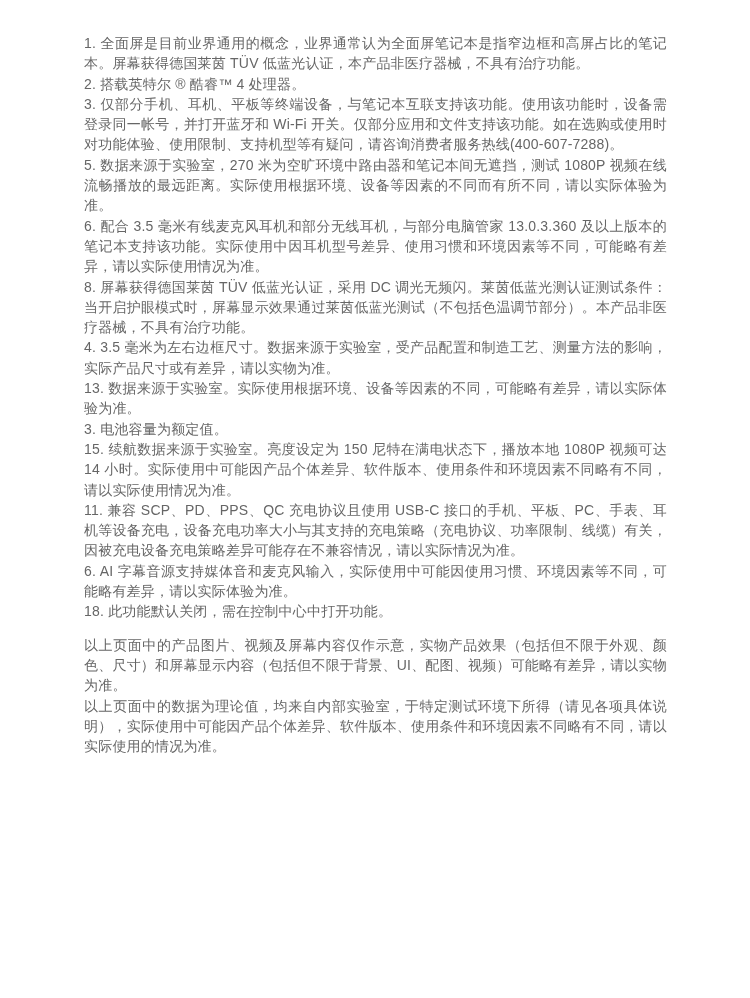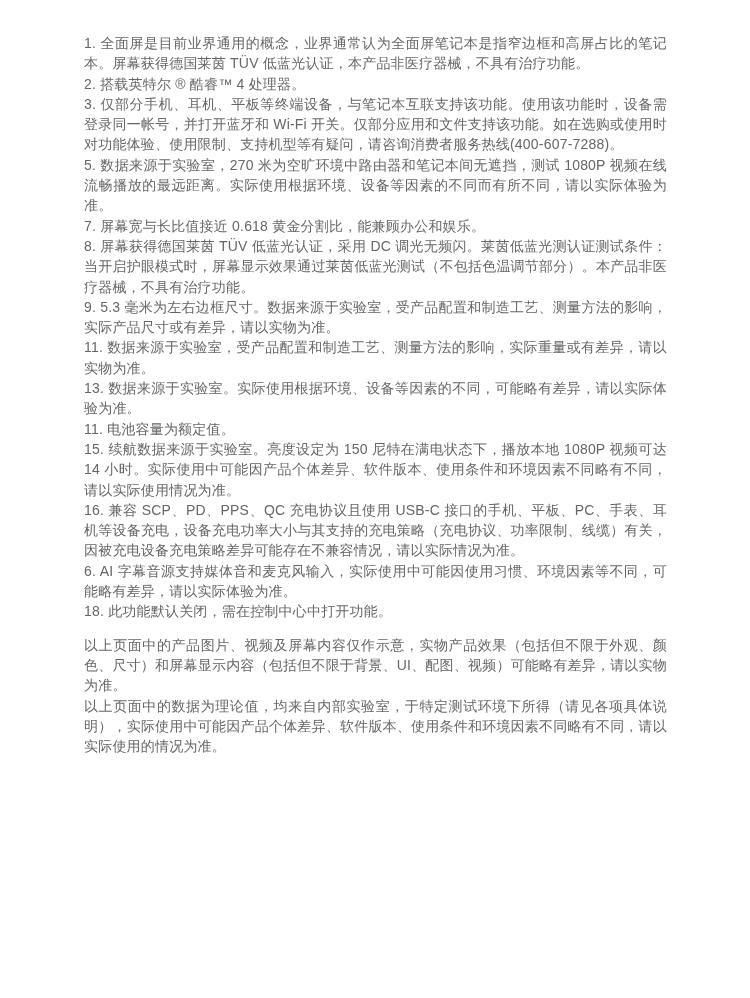--- a/index.html
+++ b/index.html
@@ -34,28 +34,27 @@
 </head>
 <body>
 
 <div class="page">
 
   <div class="notes-block">
     <p class="note">1. 全面屏是目前业界通用的概念，业界通常认为全面屏笔记本是指窄边框和高屏占比的笔记本。屏幕获得德国莱茵 TÜV 低蓝光认证，本产品非医疗器械，不具有治疗功能。</p>
     <p class="note">2. 搭载英特尔 ® 酷睿™ 4 处理器。</p>
     <p class="note">3. 仅部分手机、耳机、平板等终端设备，与笔记本互联支持该功能。使用该功能时，设备需登录同一帐号，并打开蓝牙和 Wi-Fi 开关。仅部分应用和文件支持该功能。如在选购或使用时对功能体验、使用限制、支持机型等有疑问，请咨询消费者服务热线(400-607-7288)。</p>
     <p class="note">5. 数据来源于实验室，270 米为空旷环境中路由器和笔记本间无遮挡，测试 1080P 视频在线流畅播放的最远距离。实际使用根据环境、设备等因素的不同而有所不同，请以实际体验为准。</p>
-    <p class="note">7. 屏幕宽与长比值接近 0.618 黄金分割比，能兼顾办公和娱乐。</p>
+    <p class="note">6. 配合 3.5 毫米有线麦克风耳机和部分无线耳机，与部分电脑管家 13.0.3.360 及以上版本的笔记本支持该功能。实际使用中因耳机型号差异、使用习惯和环境因素等不同，可能略有差异，请以实际使用情况为准。</p>
     <p class="note">8. 屏幕获得德国莱茵 TÜV 低蓝光认证，采用 DC 调光无频闪。莱茵低蓝光测认证测试条件：当开启护眼模式时，屏幕显示效果通过莱茵低蓝光测试（不包括色温调节部分）。本产品非医疗器械，不具有治疗功能。</p>
-    <p class="note">9. 5.3 毫米为左右边框尺寸。数据来源于实验室，受产品配置和制造工艺、测量方法的影响，实际产品尺寸或有差异，请以实物为准。</p>
-    <p class="note">11. 数据来源于实验室，受产品配置和制造工艺、测量方法的影响，实际重量或有差异，请以实物为准。</p>
+    <p class="note">4. 3.5 毫米为左右边框尺寸。数据来源于实验室，受产品配置和制造工艺、测量方法的影响，实际产品尺寸或有差异，请以实物为准。</p>
     <p class="note">13. 数据来源于实验室。实际使用根据环境、设备等因素的不同，可能略有差异，请以实际体验为准。</p>
-    <p class="note">11. 电池容量为额定值。</p>
+    <p class="note">3. 电池容量为额定值。</p>
     <p class="note">15. 续航数据来源于实验室。亮度设定为 150 尼特在满电状态下，播放本地 1080P 视频可达 14 小时。实际使用中可能因产品个体差异、软件版本、使用条件和环境因素不同略有不同，请以实际使用情况为准。</p>
-    <p class="note">16. 兼容 SCP、PD、PPS、QC 充电协议且使用 USB-C 接口的手机、平板、PC、手表、耳机等设备充电，设备充电功率大小与其支持的充电策略（充电协议、功率限制、线缆）有关，因被充电设备充电策略差异可能存在不兼容情况，请以实际情况为准。</p>
+    <p class="note">11. 兼容 SCP、PD、PPS、QC 充电协议且使用 USB-C 接口的手机、平板、PC、手表、耳机等设备充电，设备充电功率大小与其支持的充电策略（充电协议、功率限制、线缆）有关，因被充电设备充电策略差异可能存在不兼容情况，请以实际情况为准。</p>
     <p class="note">6. AI 字幕音源支持媒体音和麦克风输入，实际使用中可能因使用习惯、环境因素等不同，可能略有差异，请以实际体验为准。</p>
     <p class="note">18. 此功能默认关闭，需在控制中心中打开功能。</p>
   </div>
 
   <div class="closing-block">
     <p class="closing-para">以上页面中的产品图片、视频及屏幕内容仅作示意，实物产品效果（包括但不限于外观、颜色、尺寸）和屏幕显示内容（包括但不限于背景、UI、配图、视频）可能略有差异，请以实物为准。</p>
     <p class="closing-para">以上页面中的数据为理论值，均来自内部实验室，于特定测试环境下所得（请见各项具体说明），实际使用中可能因产品个体差异、软件版本、使用条件和环境因素不同略有不同，请以实际使用的情况为准。</p>
 
   </div>
 

